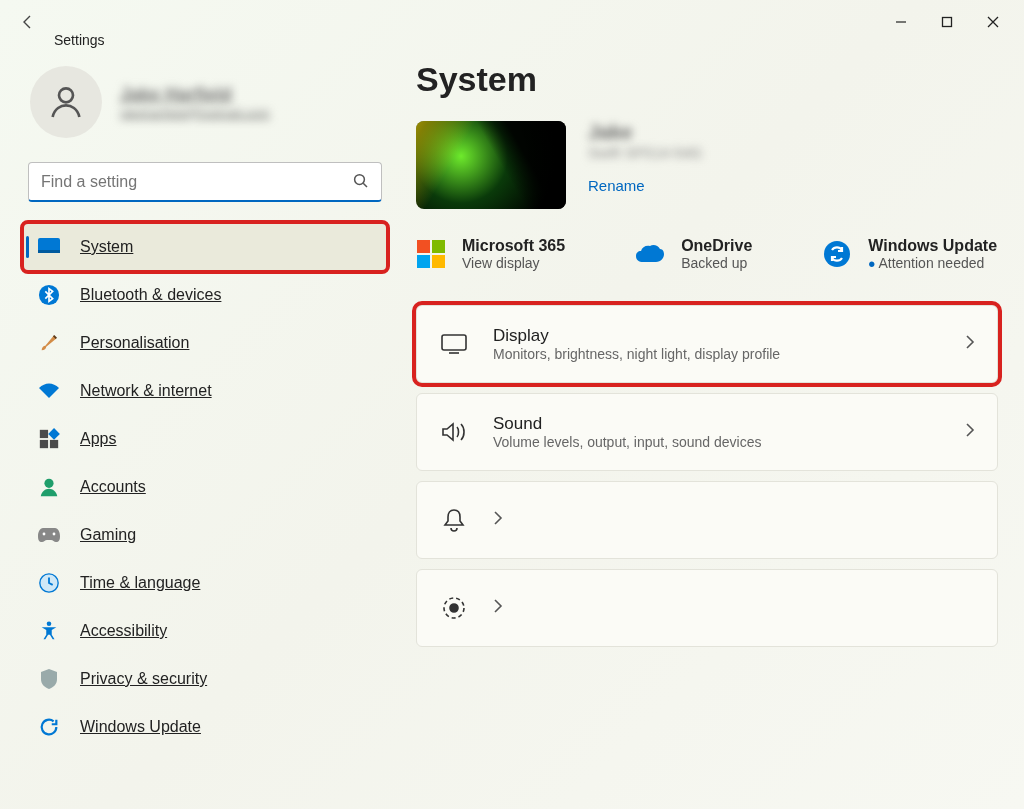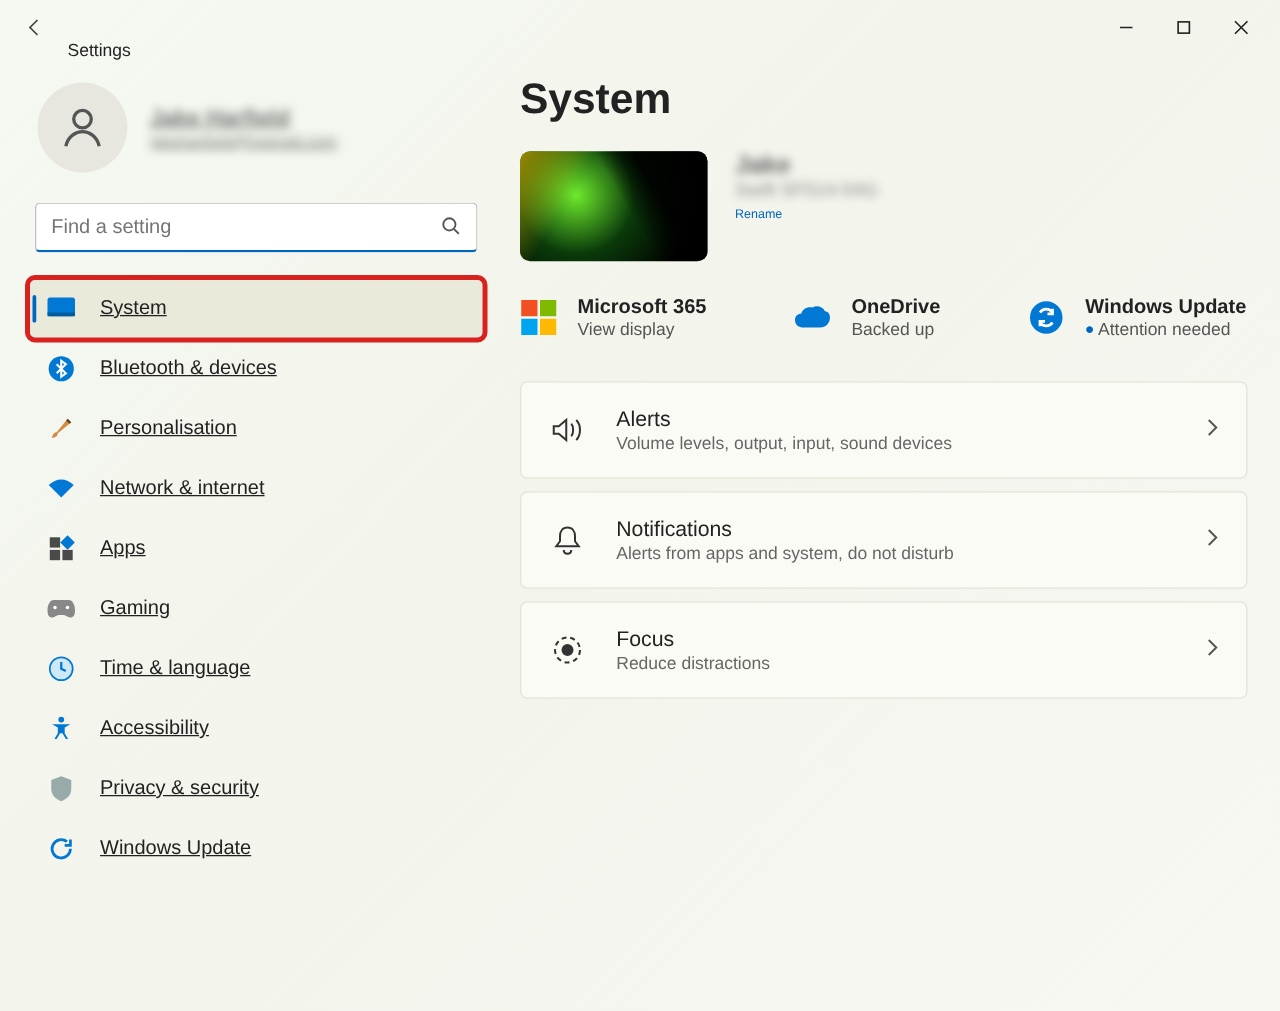--- a/index.html
+++ b/index.html
@@ -78,21 +78,21 @@
     background: radial-gradient(circle at 30% 40%, #6eea2c 0%, #0a3a0a 40%, #000 80%);
     position:relative; overflow:hidden;
   }
   .device-thumb::after{
     content:""; position:absolute; inset:0;
     background: linear-gradient(120deg, rgba(255,200,0,.6) 0%, rgba(255,200,0,0) 30%),
                 linear-gradient(60deg, rgba(0,0,0,0) 55%, rgba(0,0,0,.9) 70%);
   }
   .device-info .dname { font-size:20px; font-weight:600; color:#666; filter:blur(4px);}
   .device-info .dmodel{ font-size:15px; color:#888; filter:blur(4px);}
-  .rename { color:#0067c0; font-size:10px; margin-top:3px; display:inline-block; }
+  .rename { color:#0067c0; font-size:15px; margin-top:16px; display:inline-block; }
   .status-grid {
     display:flex; flex-wrap:wrap; gap:16px 70px; margin-bottom:34px;
   }
   .status-item{ display:flex; gap:16px; align-items:center;}
   .status-item .si-icon{ width:30px; height:30px; display:flex;align-items:center;justify-content:center;}
   .status-item .si-title{ font-size:16px; font-weight:600;}
   .status-item .si-sub{ font-size:14px; color:#555;}
   .si-dot { color:#0067c0; font-size:20px; line-height:10px; vertical-align:middle;}
   .cards { display:flex; flex-direction:column; gap:10px;}
   .card {
@@ -217,20 +217,29 @@
               <rect x="2" y="2" width="9" height="9" fill="#4a4a4a"></rect>
               <rect x="13" y="2" width="9" height="9" fill="#0078d4" transform="rotate(45 17.5 6.5)"></rect>
               <rect x="2" y="13" width="9" height="9" fill="#4a4a4a"></rect>
               <rect x="13" y="13" width="9" height="9" fill="#4a4a4a"></rect>
             </svg>
           </span>
         <span>Apps</span>
       </li>
       <li>
         <span class="nicon">
+            <svg width="22" height="22" viewBox="0 0 24 24" fill="#1f9e6b">
+              <circle cx="12" cy="8" r="5"></circle>
+              <path d="M3 22c1-5 5-8 9-8s8 3 9 8Z"></path>
+            </svg>
+          </span>
+        <span>Accounts</span>
+      </li>
+      <li>
+        <span class="nicon">
             <svg width="24" height="18" viewBox="0 0 24 18">
               <path d="M6 2h12c3 0 5 4 5 8s-1 6-4 6c-2 0-3-2-5-2h-4c-2 0-3 2-5 2-3 0-4-2-4-6s2-8 5-8Z" fill="#888"></path>
               <circle cx="17" cy="8" r="1.4" fill="#fff"></circle>
               <circle cx="7" cy="8" r="1.4" fill="#fff"></circle>
             </svg>
           </span>
         <span>Gaming</span>
       </li>
       <li>
         <span class="nicon">
@@ -317,62 +326,69 @@
             </svg>
           </div>
         <div>
           <div class="si-title">Windows Update</div>
           <div class="si-sub"><span class="si-dot">•</span> <span>Attention needed</span></div>
         </div>
       </div>
     </div>
 
     <div class="cards">
+      <div class="card display-card">
+        <span class="c-icon">
+            <svg width="26" height="20" viewBox="0 0 26 20" fill="none" stroke="currentColor" stroke-width="1.6">
+              <rect x="1" y="1" width="24" height="15" rx="2"></rect>
+              <path d="M8 19h10"></path>
+            </svg>
+          </span>
+        <div class="c-text">
+          <div class="c-title">Display</div>
+          <div class="c-sub">Monitors, brightness, night light, display profile</div>
+        </div>
+        <span class="chev"><svg width="10" height="16" viewBox="0 0 10 16">
+              <path d="M2 2l6 6-6 6" fill="none" stroke="currentColor" stroke-width="1.6"></path>
+            </svg></span>
+      </div>
 
       <div class="card">
         <span class="c-icon">
             <svg width="26" height="22" viewBox="0 0 26 22" fill="none" stroke="currentColor" stroke-width="1.6">
               <path d="M2 8v6h4l6 5V3L6 8Z"></path>
               <path d="M16 6c2 2 2 8 0 10M20 3c4 4 4 12 0 16"></path>
             </svg>
           </span>
         <div class="c-text">
-          <div class="c-title">Alerts</div>
+          <div class="c-title">Sound</div>
           <div class="c-sub">Volume levels, output, input, sound devices</div>
         </div>
         <span class="chev"><svg width="10" height="16" viewBox="0 0 10 16">
               <path d="M2 2l6 6-6 6" fill="none" stroke="currentColor" stroke-width="1.6"></path>
             </svg></span>
       </div>
 
       <div class="card">
         <span class="c-icon">
             <svg width="22" height="24" viewBox="0 0 22 24" fill="none" stroke="currentColor" stroke-width="1.6">
               <path d="M11 2c4 0 6 3 6 7v4l3 4H2l3-4V9c0-4 2-7 6-7ZM8 20c0 2 1 3 3 3s3-1 3-3"></path>
             </svg>
           </span>
-        <div class="c-text">
-          <div class="c-title">Notifications</div>
-          <div class="c-sub">Alerts from apps and system, do not disturb</div>
-        </div>
         <span class="chev"><svg width="10" height="16" viewBox="0 0 10 16">
               <path d="M2 2l6 6-6 6" fill="none" stroke="currentColor" stroke-width="1.6"></path>
             </svg></span>
       </div>
 
       <div class="card">
         <span class="c-icon">
             <svg width="24" height="24" viewBox="0 0 24 24" fill="none" stroke="currentColor" stroke-width="1.6">
               <circle cx="12" cy="12" r="10" stroke-dasharray="4 3"></circle>
               <circle cx="12" cy="12" r="4" fill="currentColor"></circle>
             </svg>
           </span>
-        <div class="c-text">
-          <div class="c-title">Focus</div>
-          <div class="c-sub">Reduce distractions</div>
-        </div>
         <span class="chev"><svg width="10" height="16" viewBox="0 0 10 16">
               <path d="M2 2l6 6-6 6" fill="none" stroke="currentColor" stroke-width="1.6"></path>
             </svg></span>
       </div>
     </div>
   </main>
 </div>
 
 </body></html>

